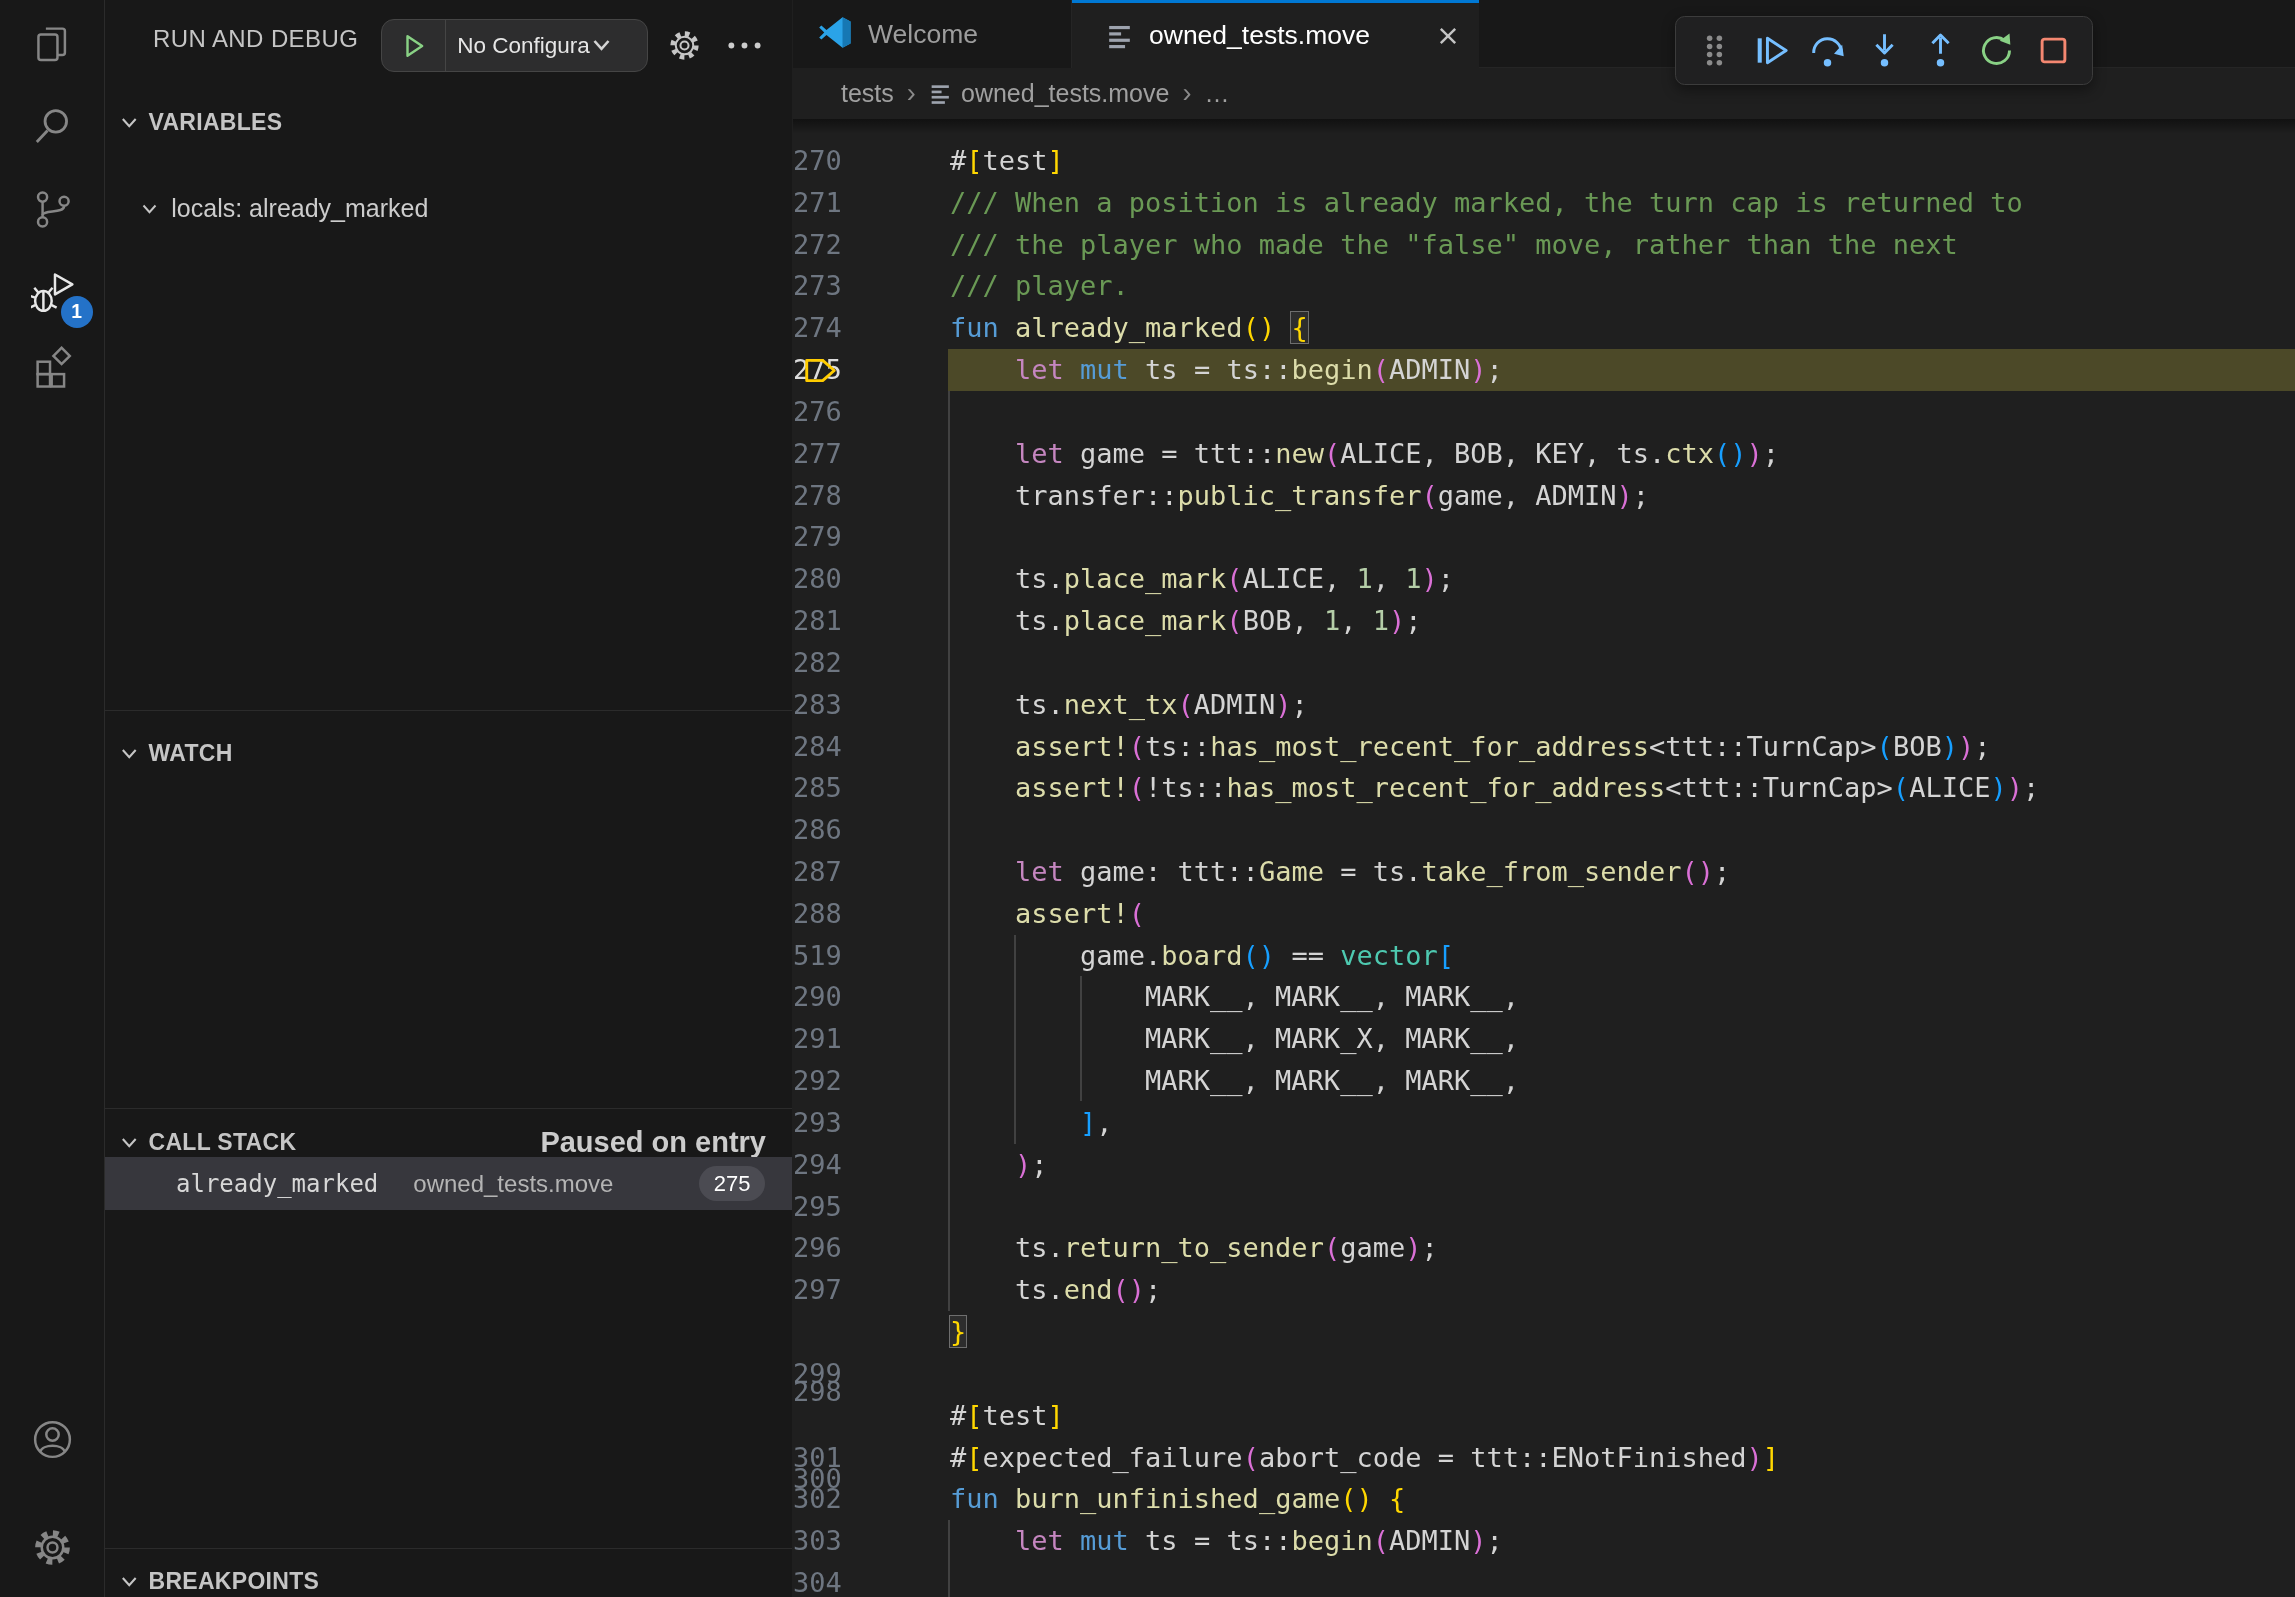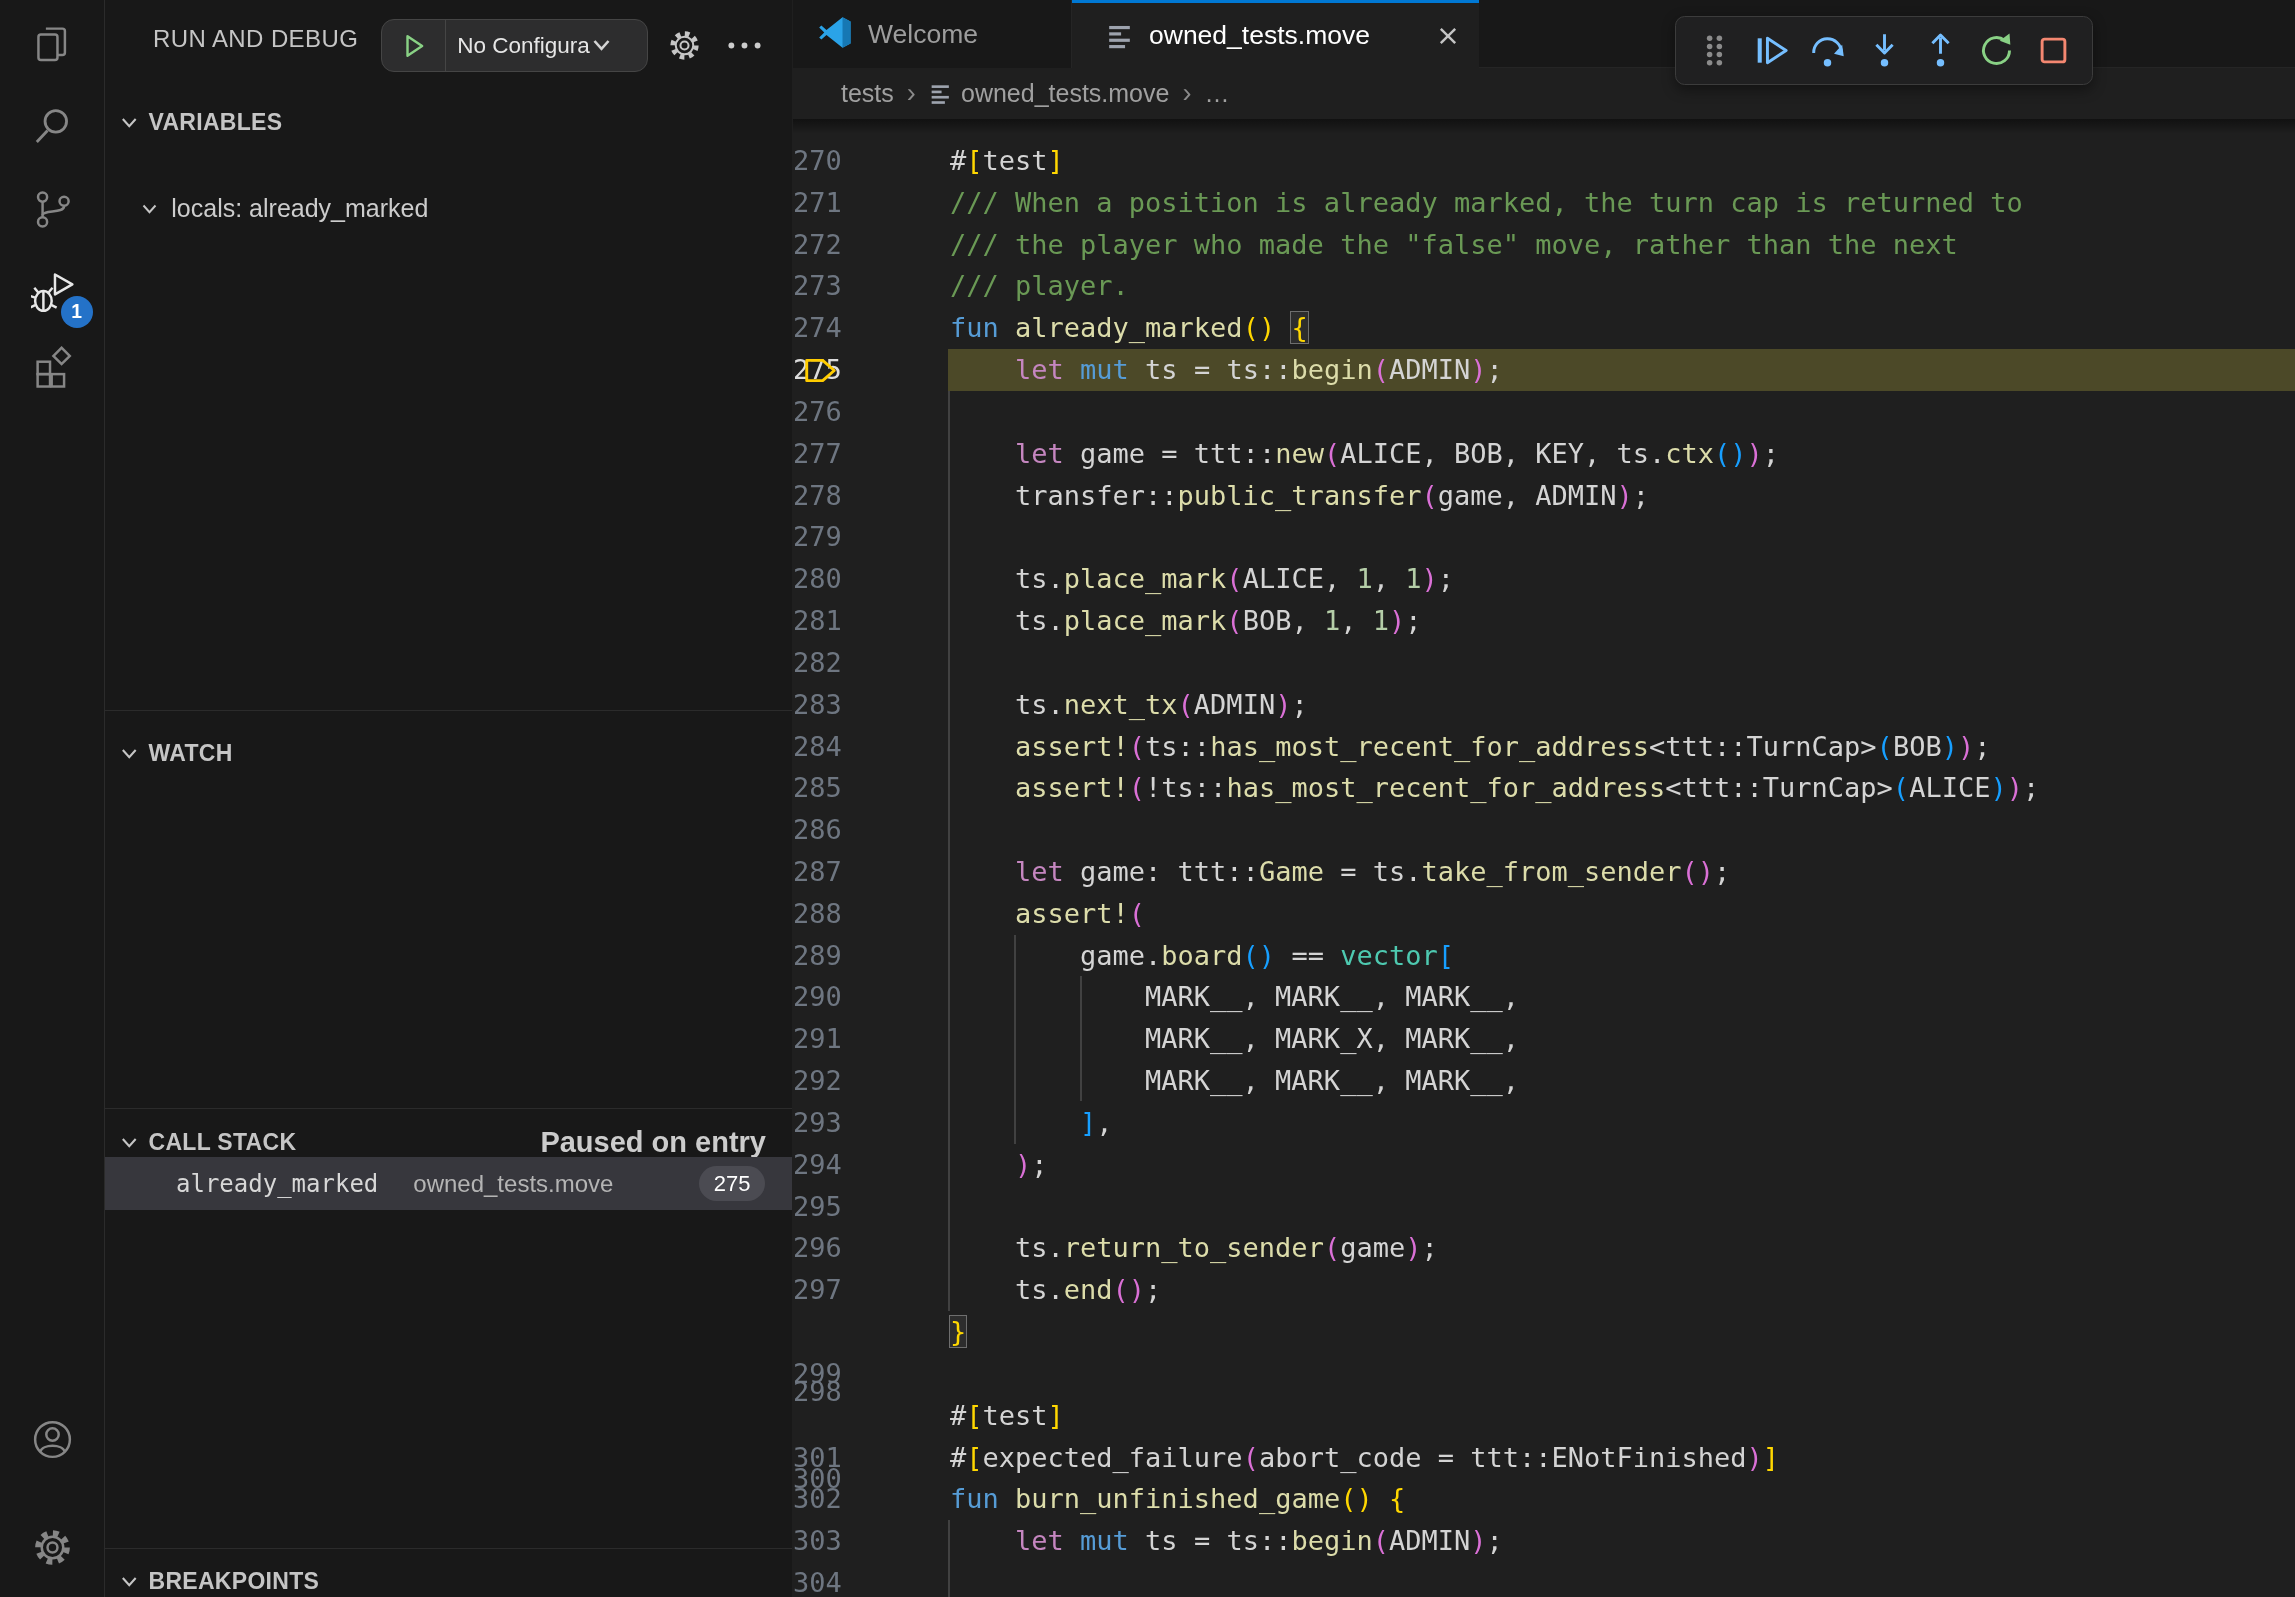--- a/index.html
+++ b/index.html
@@ -372,21 +372,21 @@
           <div class="gutter-num" style="top: 586px;">284</div>
           <div class="line-text" style="top: 586px;"><span class="tk-w">    </span><span class="tk-fn">assert!</span><span class="tk-b2">(</span><span class="tk-w">ts::</span><span class="tk-fn">has_most_recent_for_address</span><span class="tk-w">&lt;ttt::TurnCap&gt;</span><span class="tk-b3">(</span><span class="tk-w">BOB</span><span class="tk-b3">)</span><span class="tk-b2">)</span><span class="tk-w">;</span></div>
           <div class="gutter-num" style="top: 627px;">285</div>
           <div class="line-text" style="top: 627px;"><span class="tk-w">    </span><span class="tk-fn">assert!</span><span class="tk-b2">(</span><span class="tk-w">!ts::</span><span class="tk-fn">has_most_recent_for_address</span><span class="tk-w">&lt;ttt::TurnCap&gt;</span><span class="tk-b3">(</span><span class="tk-w">ALICE</span><span class="tk-b3">)</span><span class="tk-b2">)</span><span class="tk-w">;</span></div>
           <div class="gutter-num" style="top: 669px;">286</div>
           <div class="line-text" style="top: 669px;"></div>
           <div class="gutter-num" style="top: 711px;">287</div>
           <div class="line-text" style="top: 711px;"><span class="tk-w">    </span><span class="tk-ctl">let</span><span class="tk-w"> game: ttt::</span><span class="tk-fn">Game</span><span class="tk-w"> = ts.</span><span class="tk-fn">take_from_sender</span><span class="tk-b2">()</span><span class="tk-w">;</span></div>
           <div class="gutter-num" style="top: 753px;">288</div>
           <div class="line-text" style="top: 753px;"><span class="tk-w">    </span><span class="tk-fn">assert!</span><span class="tk-b2">(</span></div>
-          <div class="gutter-num" style="top: 795px;">289</div>
+          <div class="gutter-num" style="top: 795px;">519</div>
           <div class="line-text" style="top: 795px;"><span class="tk-w">        game.</span><span class="tk-fn">board</span><span class="tk-b3">()</span><span class="tk-w"> == </span><span class="tk-ty">vector</span><span class="tk-b3">[</span></div>
           <div class="gutter-num" style="top: 836px;">290</div>
           <div class="line-text" style="top: 836px;"><span class="tk-w">            MARK__, MARK__, MARK__,</span></div>
           <div class="gutter-num" style="top: 878px;">291</div>
           <div class="line-text" style="top: 878px;"><span class="tk-w">            MARK__, MARK_X, MARK__,</span></div>
           <div class="gutter-num" style="top: 920px;">292</div>
           <div class="line-text" style="top: 920px;"><span class="tk-w">            MARK__, MARK__, MARK__,</span></div>
           <div class="gutter-num" style="top: 962px;">293</div>
           <div class="line-text" style="top: 962px;"><span class="tk-w">        </span><span class="tk-b3">]</span><span class="tk-w">,</span></div>
           <div class="gutter-num" style="top: 1004px;">294</div>

